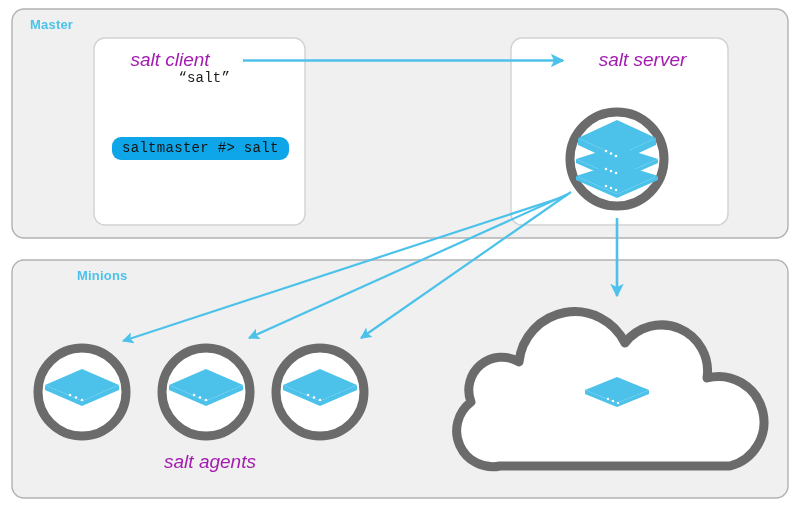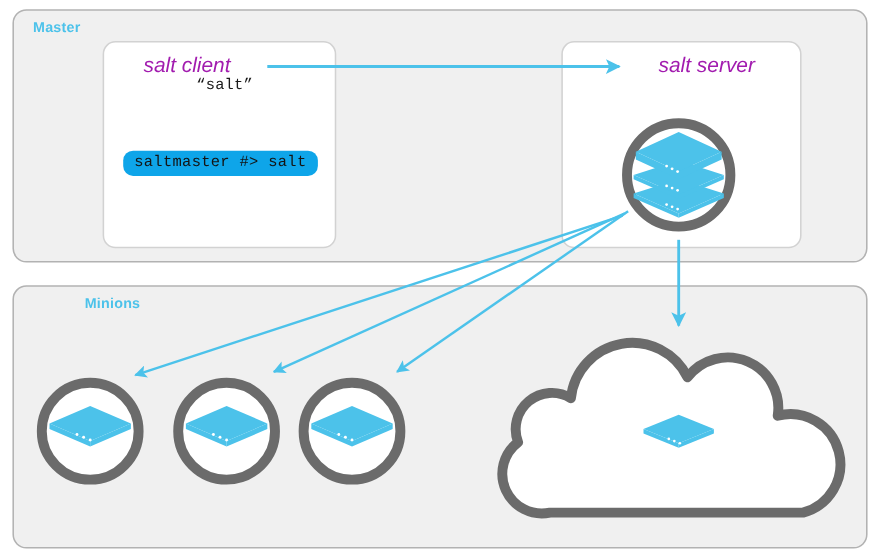--- a/index.html
+++ b/index.html
@@ -195,15 +195,16 @@
     <div class="label-name">“salt”</div>
   </div>
 
   <div class="label-group" id="label-salt-server">
     <div class="label-role">salt server</div>
   </div>
 
   <div id="cmd-chip">saltmaster #&gt; salt</div>
 
   <div class="label-group" id="label-salt-agents">
+    <div class="label-role">salt agents</div>
   </div>
 
 </div>
 
 </body></html>

